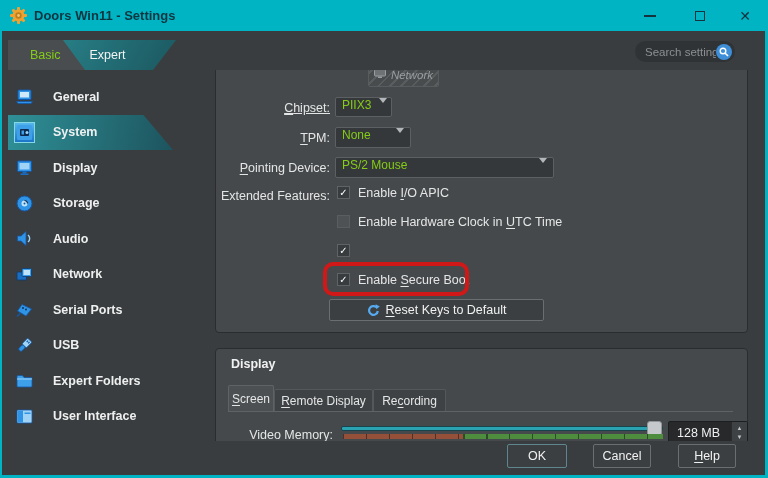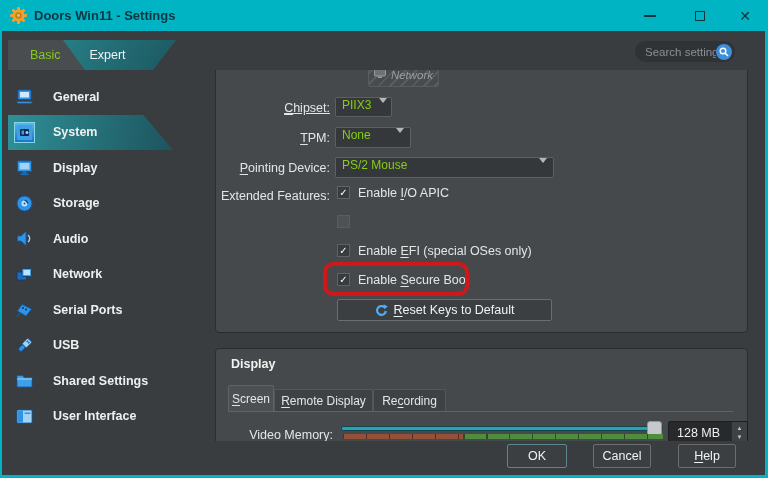--- a/index.html
+++ b/index.html
@@ -193,21 +193,21 @@
       </span>
     <span class="slabel">Serial Ports</span>
   </div>
   <div class="side-item" style="top:363px;">
     <span class="sicon">
         <svg width="19" height="19" viewBox="0 0 19 19">
           <path d="M2 5.5 a1 1 0 0 1 1-1 h4.5 l1.5 2 h7 a1 1 0 0 1 1 1 v7.5 a1 1 0 0 1 -1 1 h-13 a1 1 0 0 1 -1-1 z" fill="#3fa0ea" stroke="#1258a8" stroke-width="0.8"></path>
           <path d="M2 8 h15" stroke="#9fd4f7" stroke-width="1"></path>
         </svg>
       </span>
-    <span class="slabel">Shared Settings</span>
+    <span class="slabel">Expert Folders</span>
   </div>
   <div class="side-item" style="top:398.5px;">
     <span class="sicon">
         <svg width="19" height="19" viewBox="0 0 19 19">
           <rect x="2" y="3" width="15" height="13" rx="1" fill="#9fd4f7" stroke="#1258a8" stroke-width="0.8"></rect>
           <rect x="2.5" y="3.5" width="5.5" height="12" fill="#2f93e6"></rect>
           <rect x="9.5" y="5.5" width="6" height="1.5" fill="#2f93e6"></rect>
         </svg>
       </span>
     <span class="slabel">User Interface</span>
@@ -241,30 +241,30 @@
       <span>PS/2 Mouse</span>
       <span class="dd-arrow"></span>
     </div>
 
     <div class="flabel" style="left:0;top:119px;width:117px;"><span>Extended Features:</span></div>
 
     <div class="cb" style="left:124px;top:116px;">✓</div>
     <div class="fchk" style="left:145px;top:116px;"><span>Enable </span><span class="mn">I</span><span>/O APIC</span></div>
 
     <div class="cb" style="left:124px;top:145px;"></div>
+    <div class="fchk" style="left:145px;top:145px;"><span>Enable Hardware Clock in </span><span class="mn">U</span><span>TC Time</span></div>
 
     <div class="cb" style="left:124px;top:174px;">✓</div>
-    <div class="fchk" style="left:145px;top:174px;"><span>Enable </span><span class="mn">E</span><span>FI (special OSes only)</span></div>
 
     <div class="cb" style="left:124px;top:203px;">✓</div>
     <div class="fchk" style="left:145px;top:203px;"><span>Enable </span><span class="mn">S</span><span>ecure Boot</span></div>
 
     <div class="hl-red" style="left:110px;top:192px;width:146px;height:34px;"></div>
 
-    <div class="btn" style="position:absolute;left:124px;top:229px;width:215px;height:22px;gap:6px;">
+    <div class="btn" style="position:absolute;left:116px;top:229px;width:215px;height:22px;gap:6px;">
       <span style="display:flex;">
           <svg width="13" height="13" viewBox="0 0 13 13">
             <path d="M10.8 7 a4.4 4.4 0 1 1 -1.4-3.8" stroke="#55aaf0" stroke-width="2.2" fill="none"></path>
             <path d="M8.6 0.2 L12.8 2.4 L9.2 5.2 z" fill="#55aaf0"></path>
           </svg>
         </span>
       <span><span class="mn">R</span><span>eset Keys to Default</span></span>
     </div>
   </div>
 

